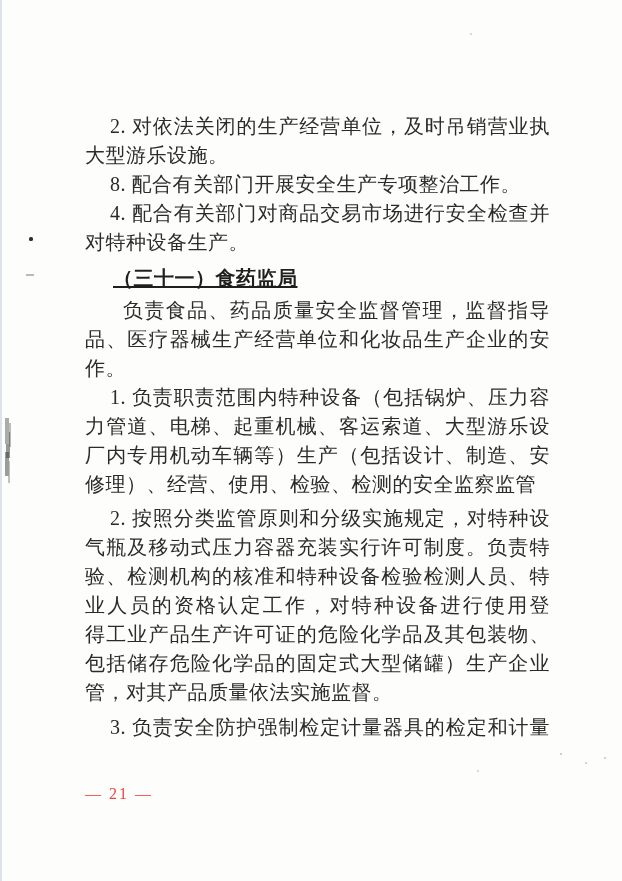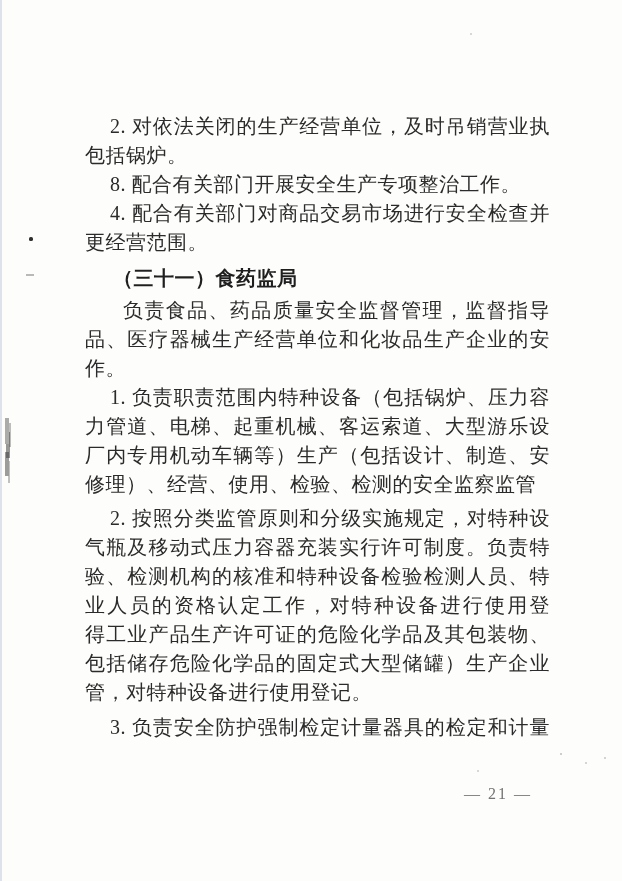--- a/index.html
+++ b/index.html
@@ -34,29 +34,29 @@
   .ind-num{padding-left:25px;}
   .ind-para{padding-left:38px;}
   .heading{
     font-weight:bold;
     color:#1f1f1f;
     padding-left:28px;
   }
   .mt3{margin-top:3px;}
   .mt5{margin-top:5px;}
   .mt6{margin-top:6px;}
-  .mt7{margin-top:7px;}
+  .mt7{margin-top:7px;text-decoration:underline;}
   .mt8{margin-top:8px;}
   .pagenum{
     position:absolute;
     top:783px;left:85px;width:447px;
-    text-align:right;
+    text-align:left;
     font-size:16px;line-height:22px;
     letter-spacing:2px;
-    color:#737373;
+    color:#ef4444;
   }
   
   .dot{
     position:absolute;left:29px;top:237px;width:4px;height:4px;
     background:#2f2f2f;border-radius:40%;
   }
   .dash{
     position:absolute;left:26px;top:274px;width:8px;height:2px;
     background:#b9b9b6;
   }
@@ -84,39 +84,39 @@
   }
 </style>
 </head>
 <body>
 
 <div class="page">
   <div class="edge"></div>
 
   <div class="textblock">
     <div class="l full ind-num">2. 对依法关闭的生产经营单位，及时吊销营业执照或变</div>
-    <div class="l">包括锅炉。</div>
+    <div class="l">大型游乐设施。</div>
     <div class="l ind-num">8. 配合有关部门开展安全生产专项整治工作。</div>
     <div class="l full ind-num">4. 配合有关部门对商品交易市场进行安全检查并督促其</div>
-    <div class="l">更经营范围。</div>
+    <div class="l">对特种设备生产。</div>
     <div class="l heading mt7">（三十一）食药监局</div>
     <div class="l full ind-para mt3">负责食品、药品质量安全监督管理，监督指导食品、药</div>
     <div class="l full">品、医疗器械生产经营单位和化妆品生产企业的安全生产工</div>
     <div class="l">作。</div>
     <div class="l full ind-num">1. 负责职责范围内特种设备（包括锅炉、压力容器、压</div>
     <div class="l full">力管道、电梯、起重机械、客运索道、大型游乐设施、场或</div>
     <div class="l full">厂内专用机动车辆等）生产（包括设计、制造、安装、改造、</div>
     <div class="l">修理）、经营、使用、检验、检测的安全监察监管工作。</div>
     <div class="l full ind-num mt5">2. 按照分类监管原则和分级实施规定，对特种设备生产、</div>
     <div class="l full">气瓶及移动式压力容器充装实行许可制度。负责特种设备检</div>
     <div class="l full">验、检测机构的核准和特种设备检验检测人员、特种设备作</div>
     <div class="l full">业人员的资格认定工作，对特种设备进行使用登记；负责获</div>
     <div class="l full">得工业产品生产许可证的危险化学品及其包装物、容器（不</div>
     <div class="l full">包括储存危险化学品的固定式大型储罐）生产企业的证后监</div>
-    <div class="l">管，对特种设备进行使用登记。</div>
+    <div class="l">管，对其产品质量依法实施监督。</div>
     <div class="l full ind-num mt6">3. 负责安全防护强制检定计量器具的检定和计量监督工</div>
   </div>
 
   <div class="pagenum">— 21 —</div>
 
   <div class="dot"></div>
   <div class="dash"></div>
   <div class="smudge-a"></div>
   <div class="smudge-b"></div>
   <div class="specks"></div>

